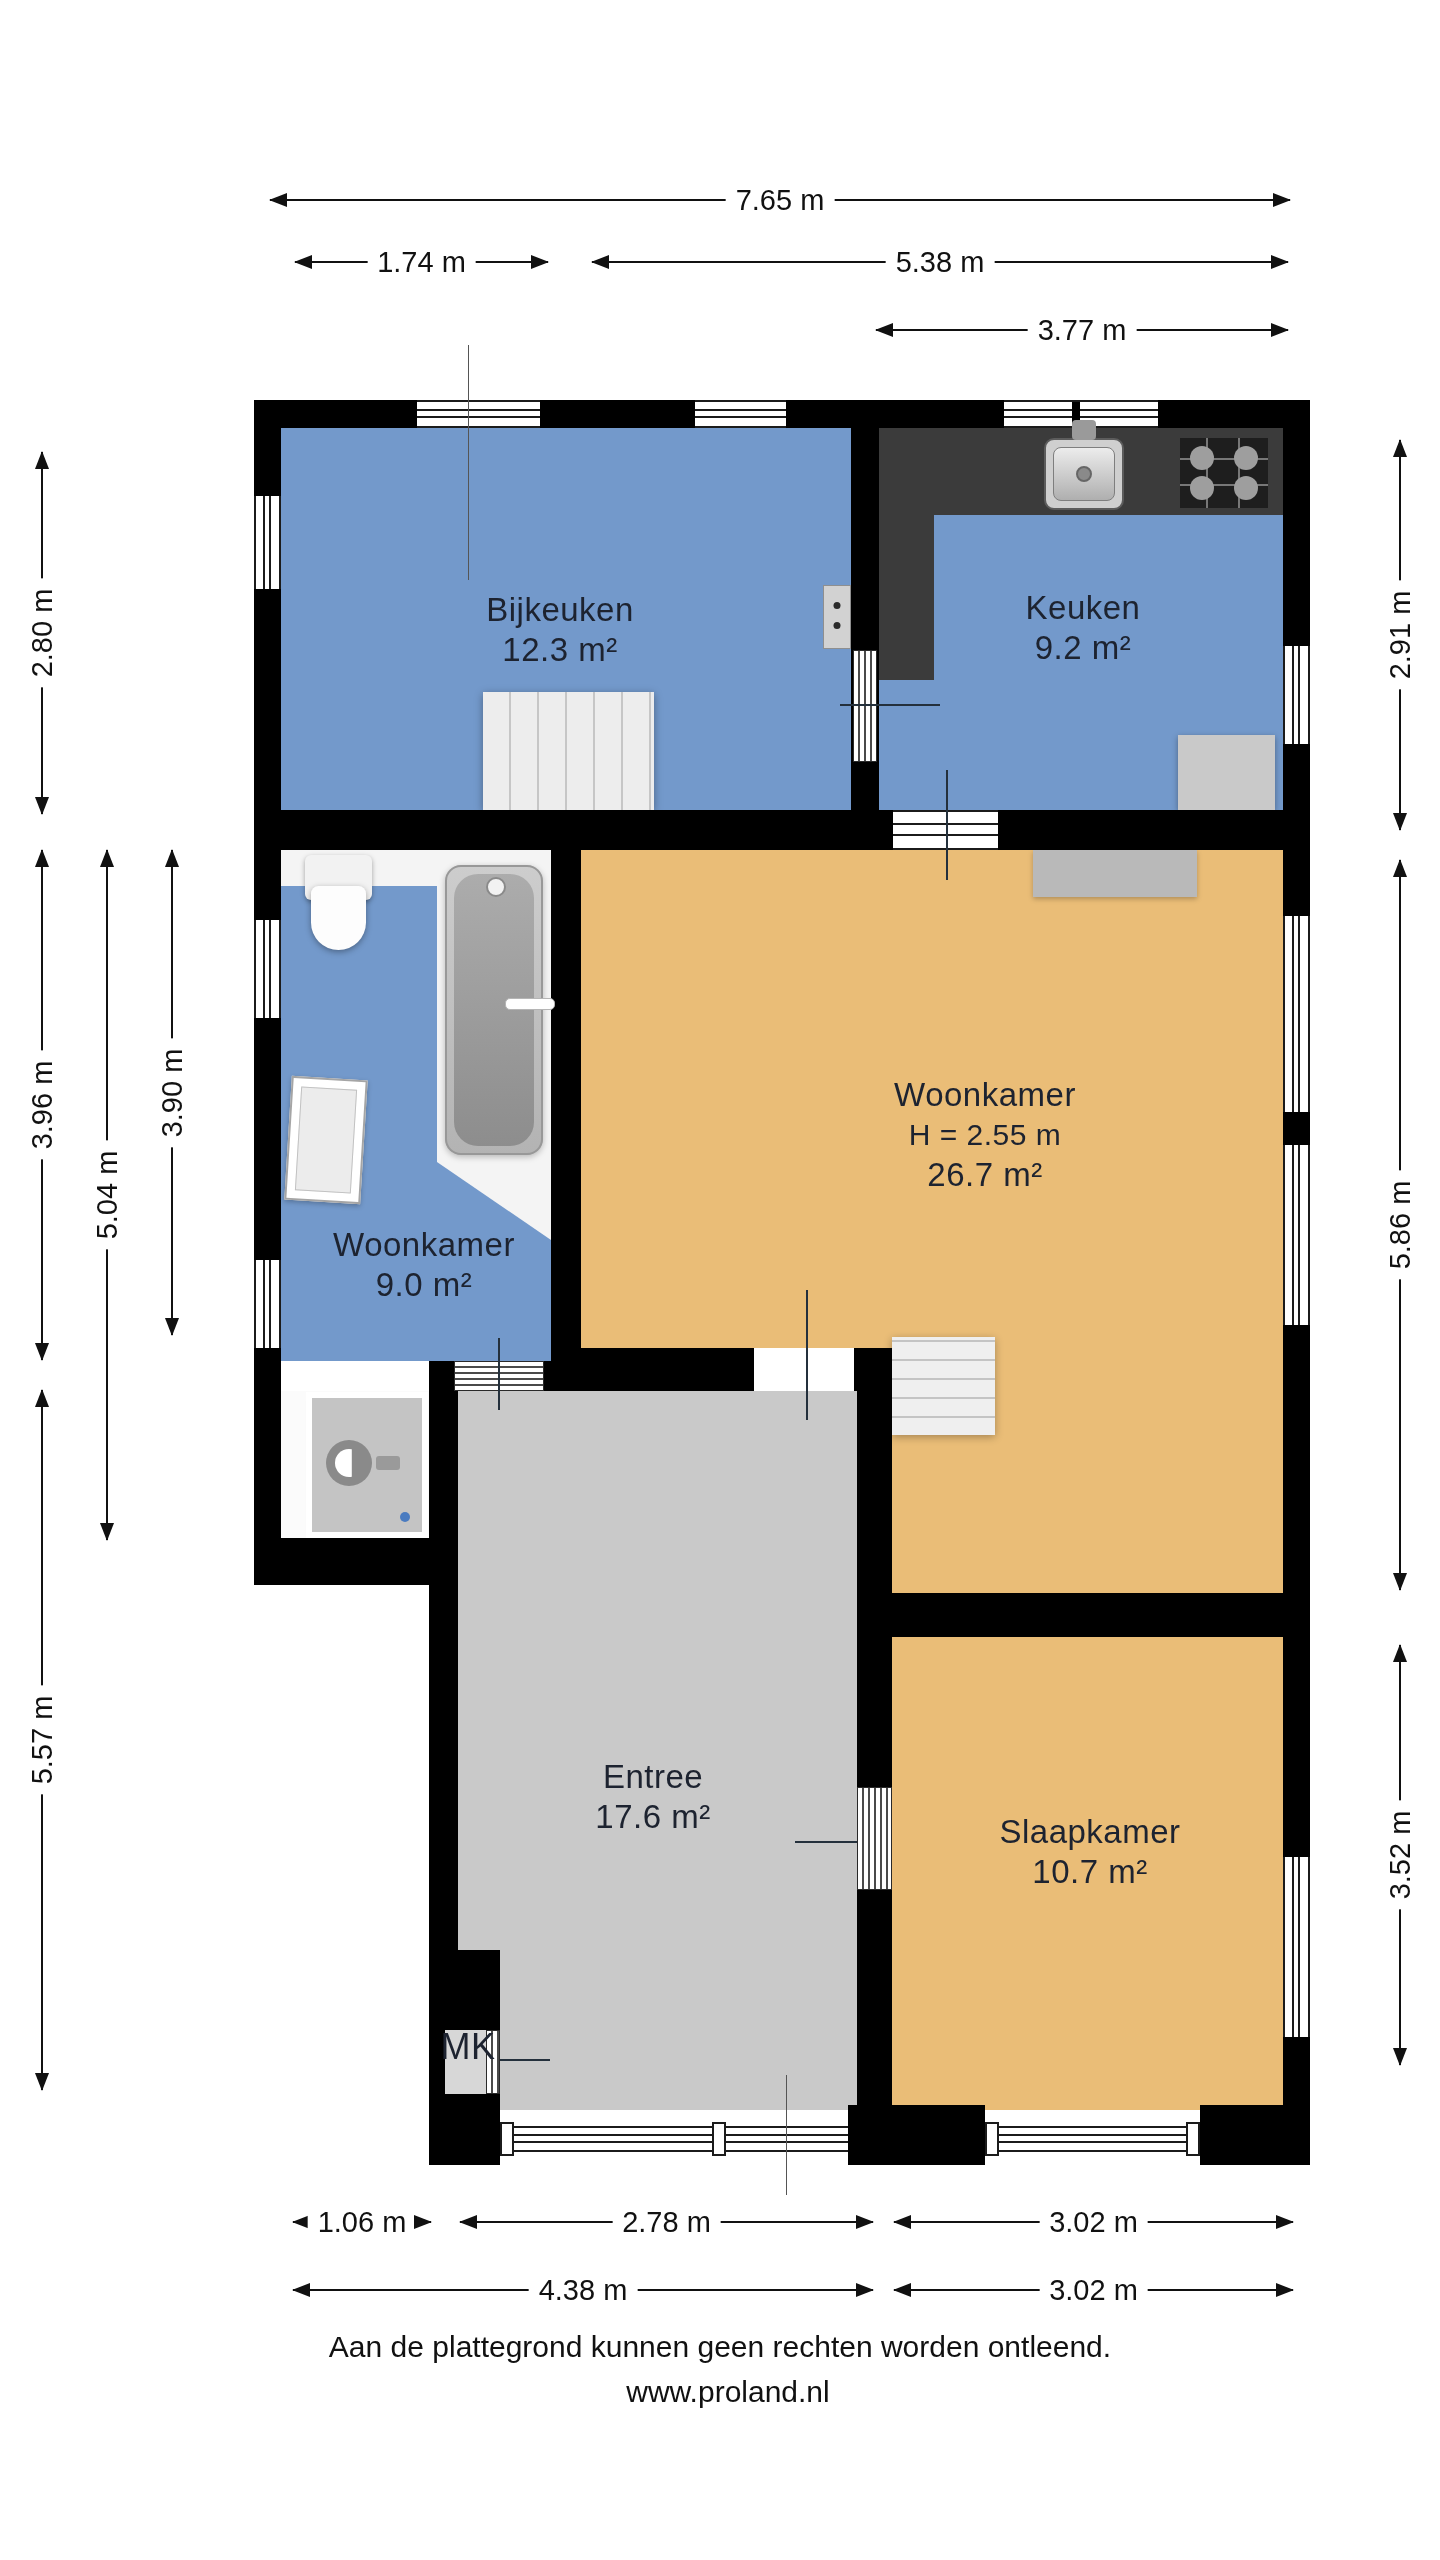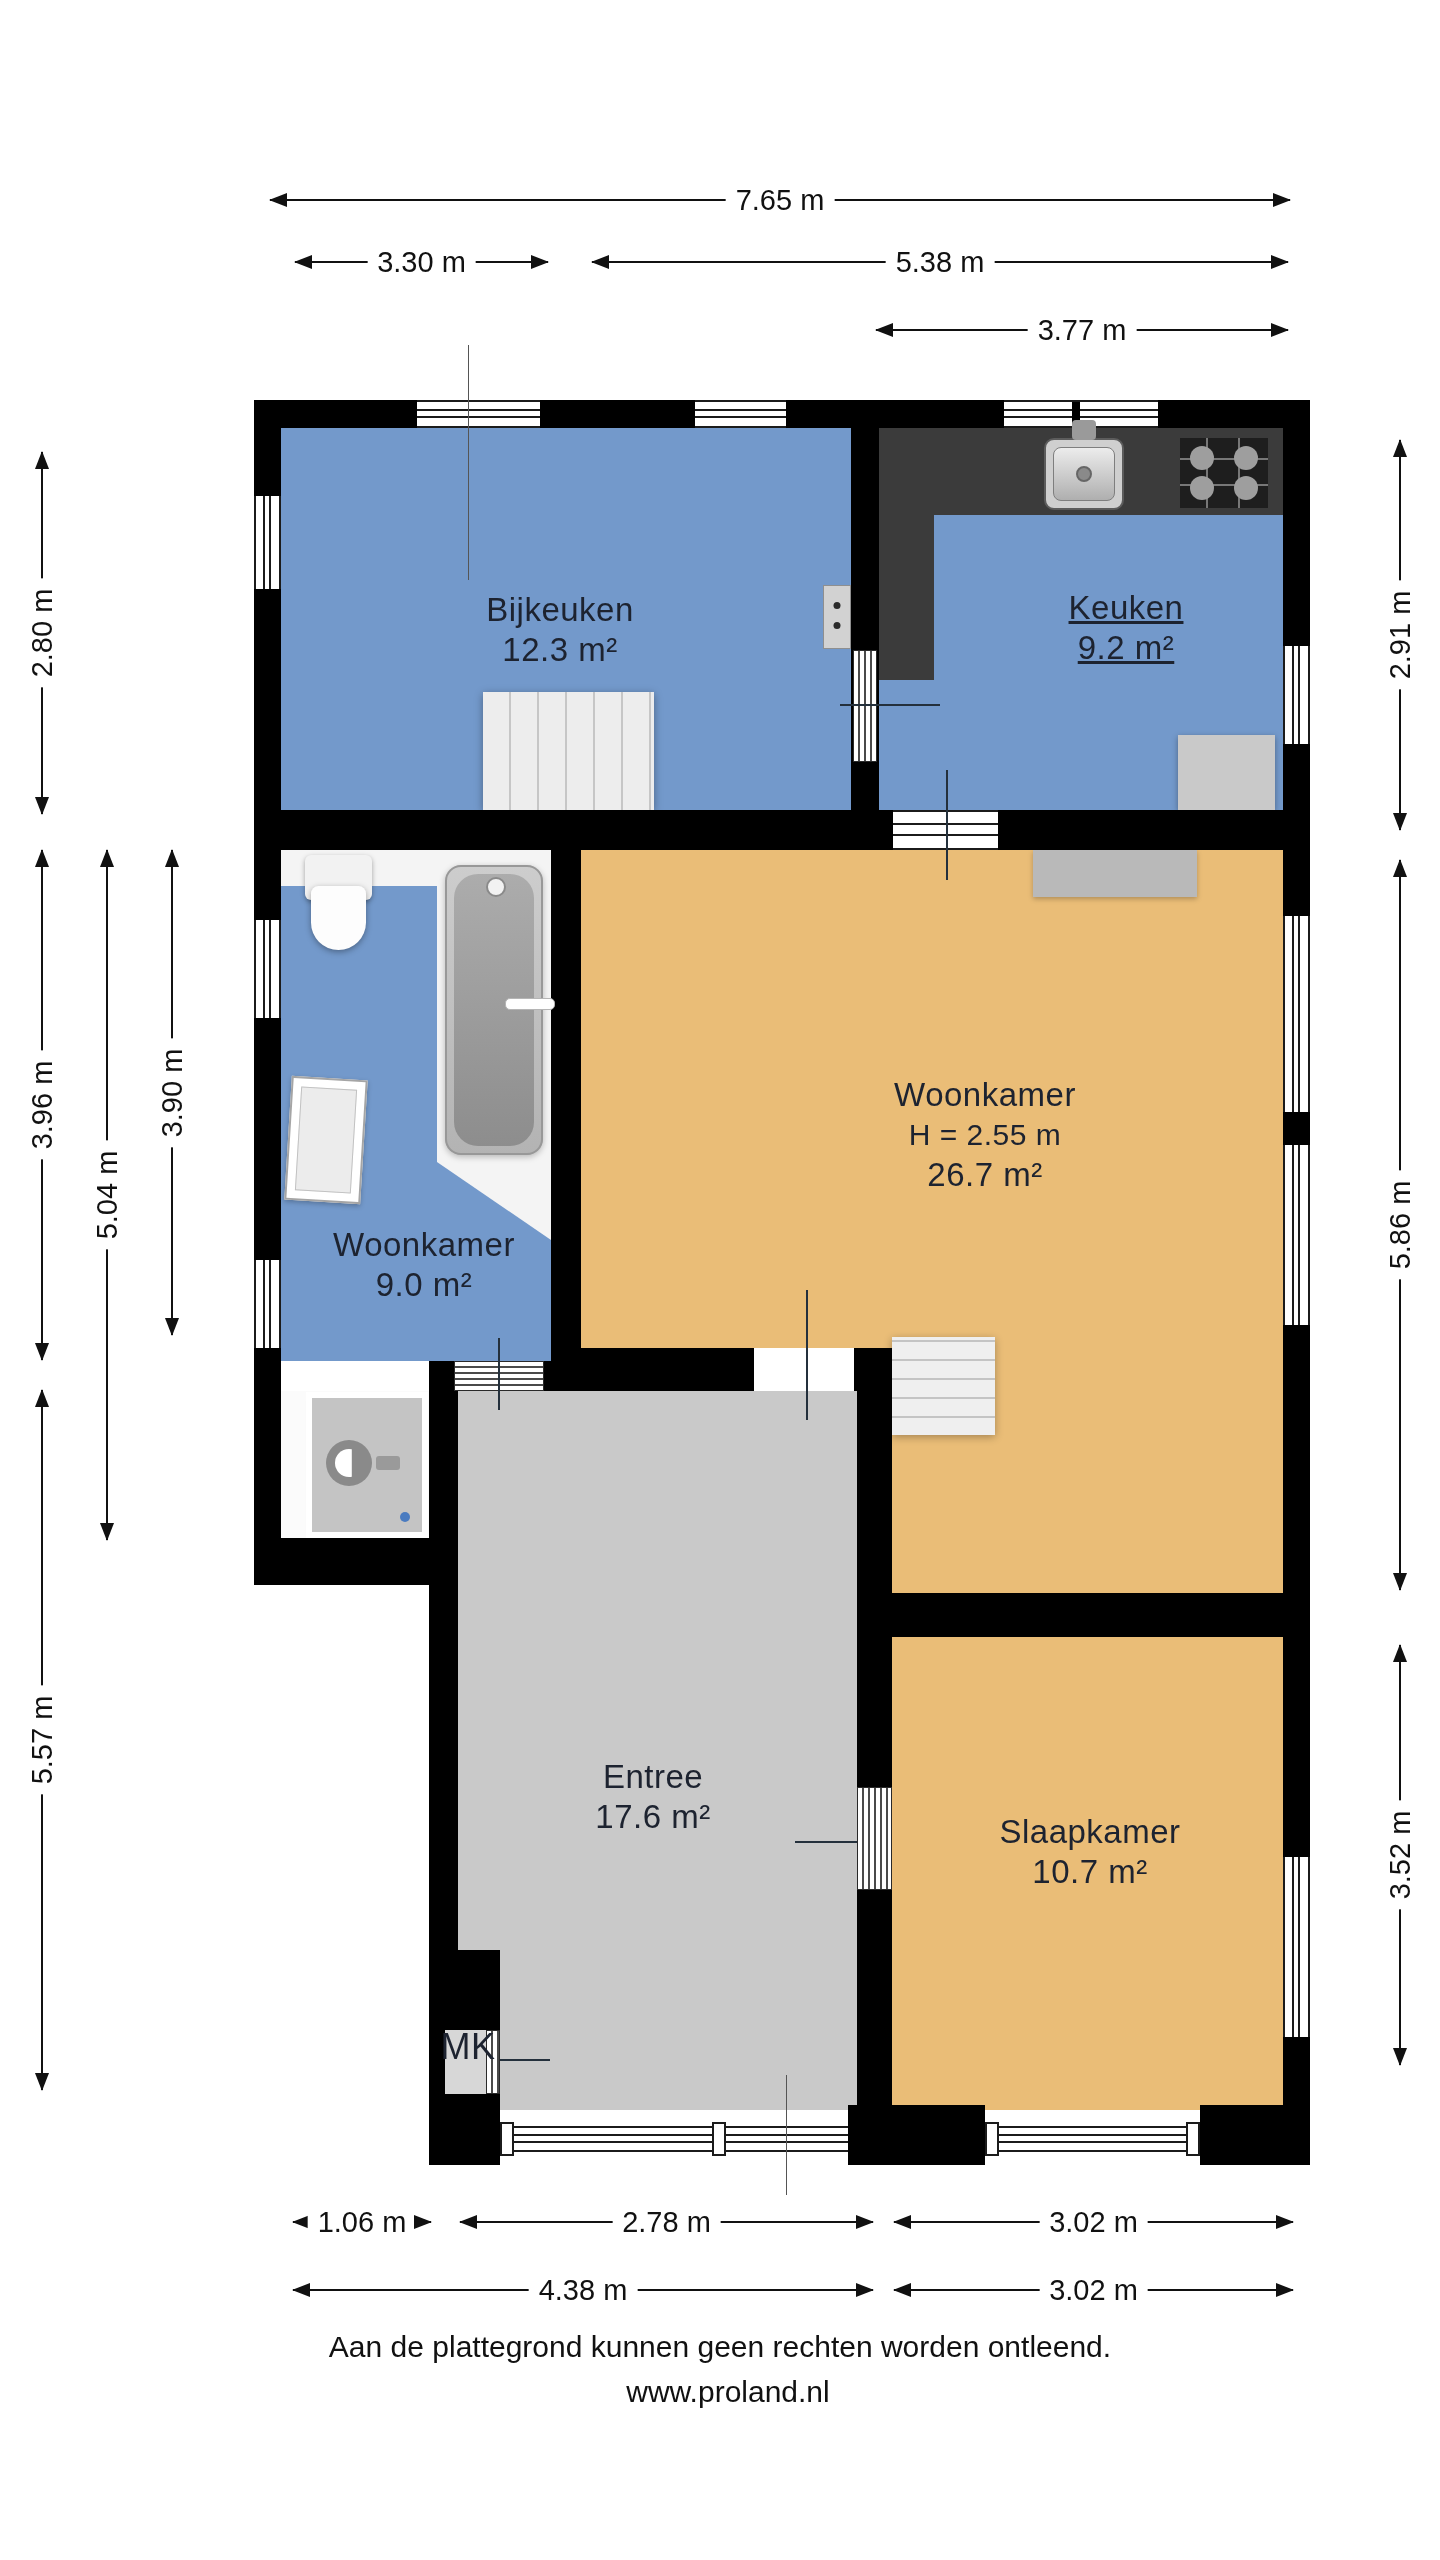--- a/index.html
+++ b/index.html
@@ -185,21 +185,21 @@
 <div class="washer" style="left:312px;top:1398px;width:110px;height:134px;">
   <div class="washer-door" style="left:14px;top:42px;"></div>
   <div class="washer-tap" style="left:64px;top:58px;width:24px;height:14px;"></div>
   <div class="washer-dot" style="right:12px;bottom:10px;"></div>
 </div>
 
 <div class="room-label" style="left:560px;top:590px;">
   <div>Bijkeuken</div>
   <div>12.3 m²</div>
 </div>
-<div class="room-label" style="left:1126px;top:588px;text-decoration:underline;">
+<div class="room-label" style="left:1083px;top:588px;">
   <div>Keuken</div>
   <div>9.2 m²</div>
 </div>
 <div class="room-label" style="left:985px;top:1075px;text-align:center;">
   <div>Woonkamer</div>
   <div style="font-size:30px;">H = 2.55 m</div>
   <div>26.7 m²</div>
 </div>
 <div class="room-label" style="left:424px;top:1225px;">
   <div>Woonkamer</div>
@@ -211,21 +211,21 @@
 </div>
 <div class="room-label" style="left:1090px;top:1812px;">
   <div>Slaapkamer</div>
   <div>10.7 m²</div>
 </div>
 
 <div class="dim dim-h" style="left:270px;top:199px;width:1020px;">
   <span class="dim-label">7.65 m</span>
   </div>
 <div class="dim dim-h" style="left:295px;top:261px;width:253px;">
-  <span class="dim-label">3.30 m</span>
+  <span class="dim-label">1.74 m</span>
   </div>
 <div class="dim dim-h" style="left:592px;top:261px;width:696px;">
   <span class="dim-label">5.38 m</span>
   </div>
 <div class="dim dim-h" style="left:876px;top:329px;width:412px;">
   <span class="dim-label">3.77 m</span>
   </div>
 
 <div class="dim dim-h" style="left:293px;top:2221px;width:138px;">
   <span class="dim-label">1.06 m</span>

